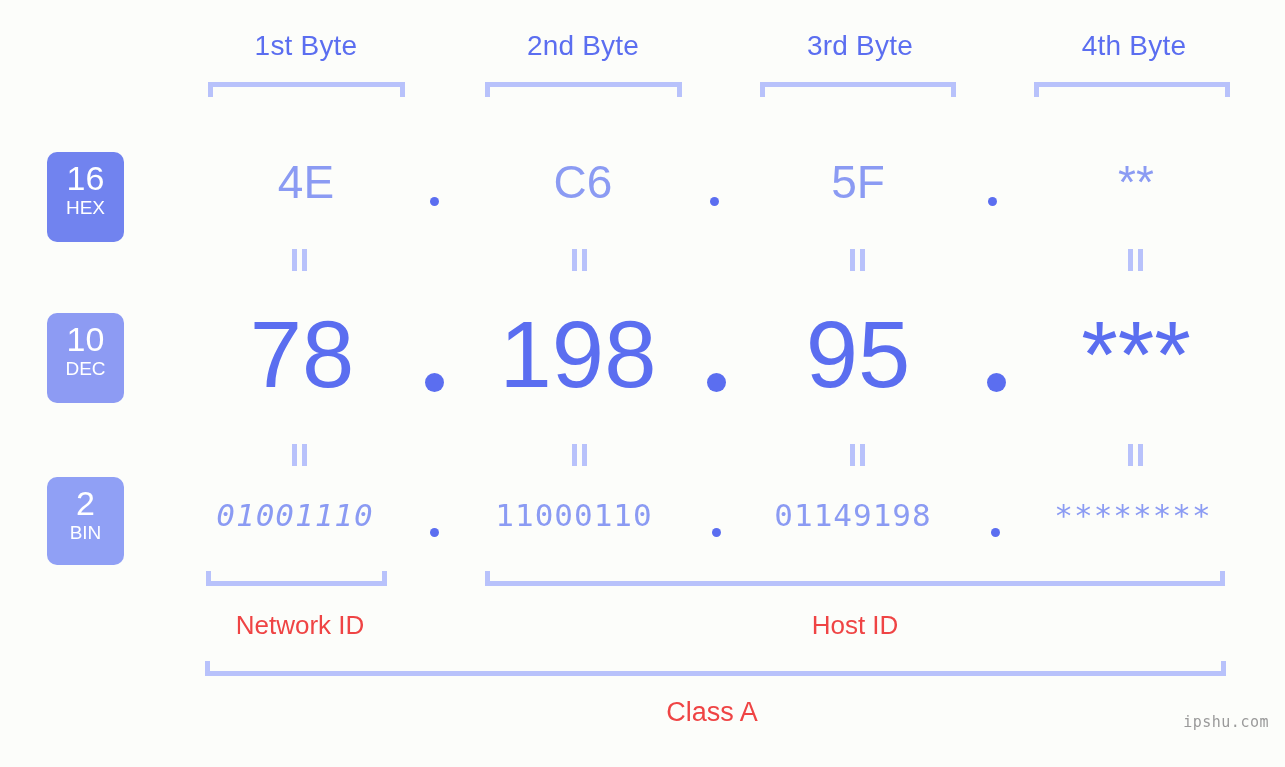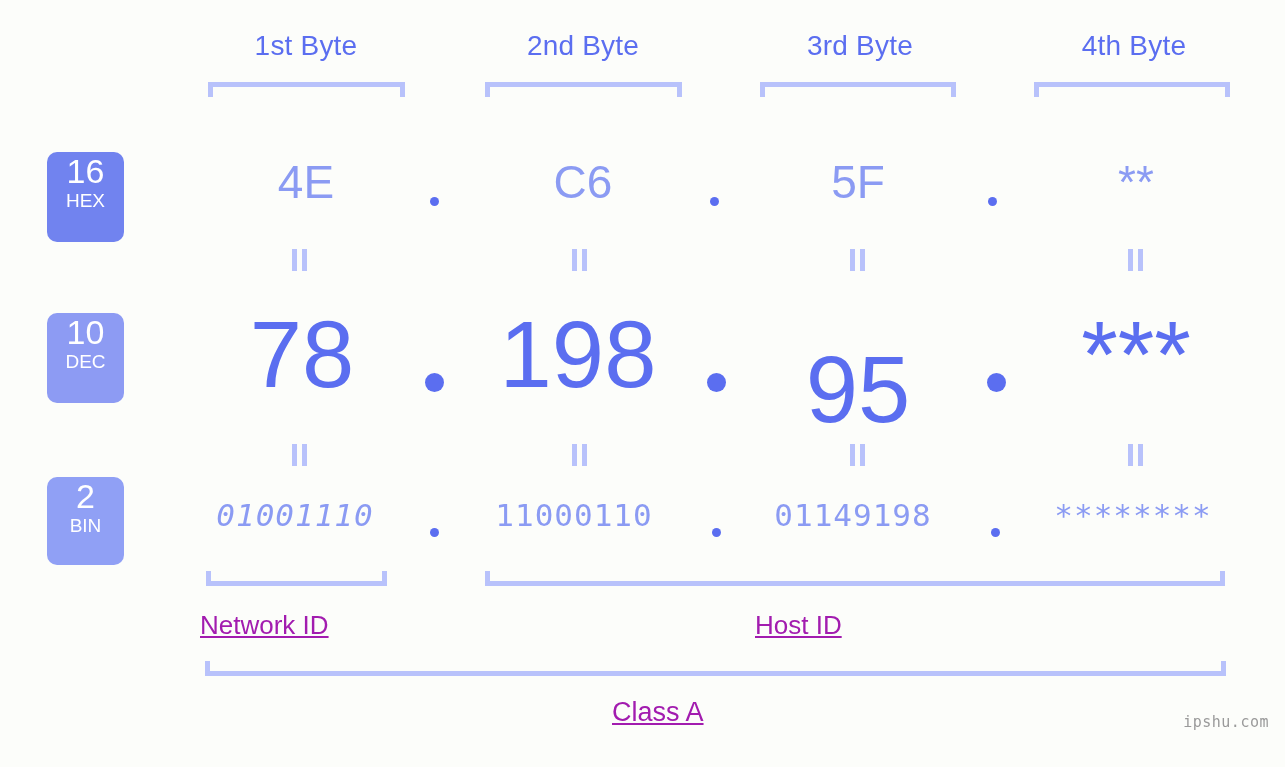--- a/index.html
+++ b/index.html
@@ -56,20 +56,21 @@
     border-radius: 10px;
     color: #ffffff;
     text-align: center;
     box-sizing: border-box;
   }
   .badge .num {
     display: block;
     font-size: 34px;
     line-height: 38px;
     font-weight: 400;
+    padding-top: 7px;
   }
   .badge .nm {
     display: block;
     font-size: 19px;
     line-height: 22px;
     font-weight: 400;
     padding-bottom: 6px;
   }
   #badge-hex { top: 152px; height: 90px; background: #7183ef; }
   #badge-dec { top: 313px; height: 90px; background: #8d9bf3; }
@@ -127,24 +128,23 @@
   }
   .eq i:first-child { left: 0; }
   .eq i:last-child { left: 10px; }
   .eq-top { top: 249px; }
   .eq-bot { top: 444px; }
 
   
   .id-label {
     position: absolute;
     font-size: 26px;
-    color: #a21caf;
-    text-align: left;
+    color: #ef4444;
+    text-align: center;
     white-space: nowrap;
-    text-decoration: underline;
   }
   #label-network { top: 610px; }
   #label-host { top: 610px; }
   #label-class { top: 697px; font-size: 27px; }
 
   
   #watermark {
     position: absolute;
     right: 16px;
     top: 713px;
@@ -205,21 +205,21 @@
       <i></i>
     </span>
   <span class="eq eq-top" style="left:1128px;">
       <i></i>
       <i></i>
     </span>
 
   <div class="row-dec">
     <div class="cell" style="left:202px;width:200px;">78</div>
     <div class="cell" style="left:478px;width:200px;">198</div>
-    <div class="cell" style="left:758px;width:200px;margin-top:35px;">95</div>
+    <div class="cell" style="left:758px;width:200px;">95</div>
     <div class="cell" style="left:1036px;width:200px;">***</div>
   </div>
   <span class="dot dot-dec" style="left:425px;"></span>
   <span class="dot dot-dec" style="left:707px;"></span>
   <span class="dot dot-dec" style="left:987px;"></span>
 
   <span class="eq eq-bot" style="left:292px;">
       <i></i>
       <i></i>
     </span>

